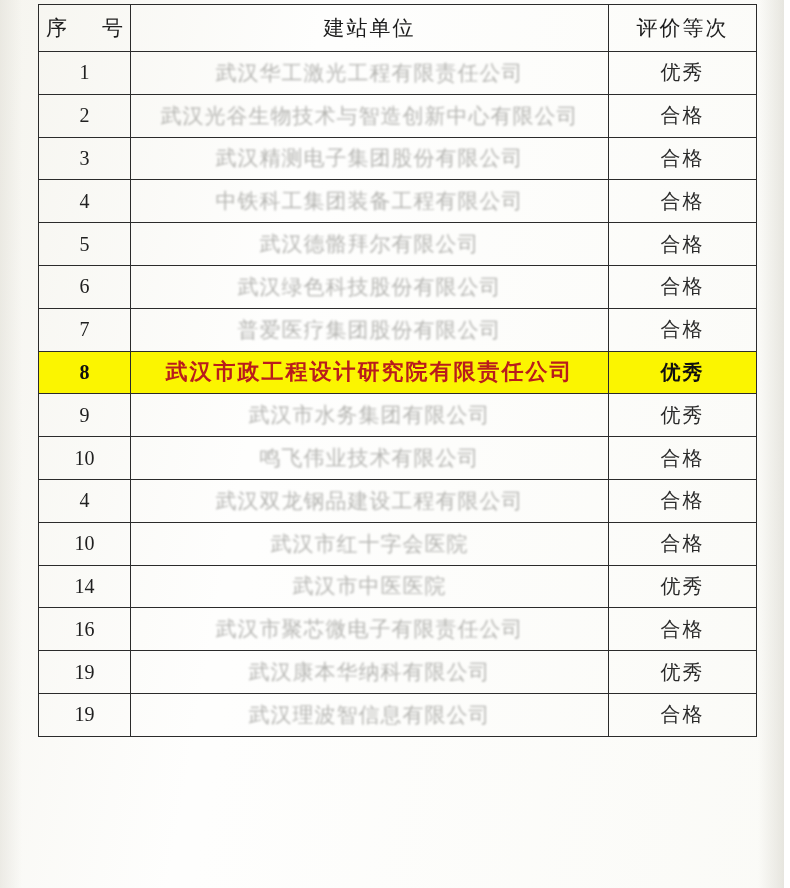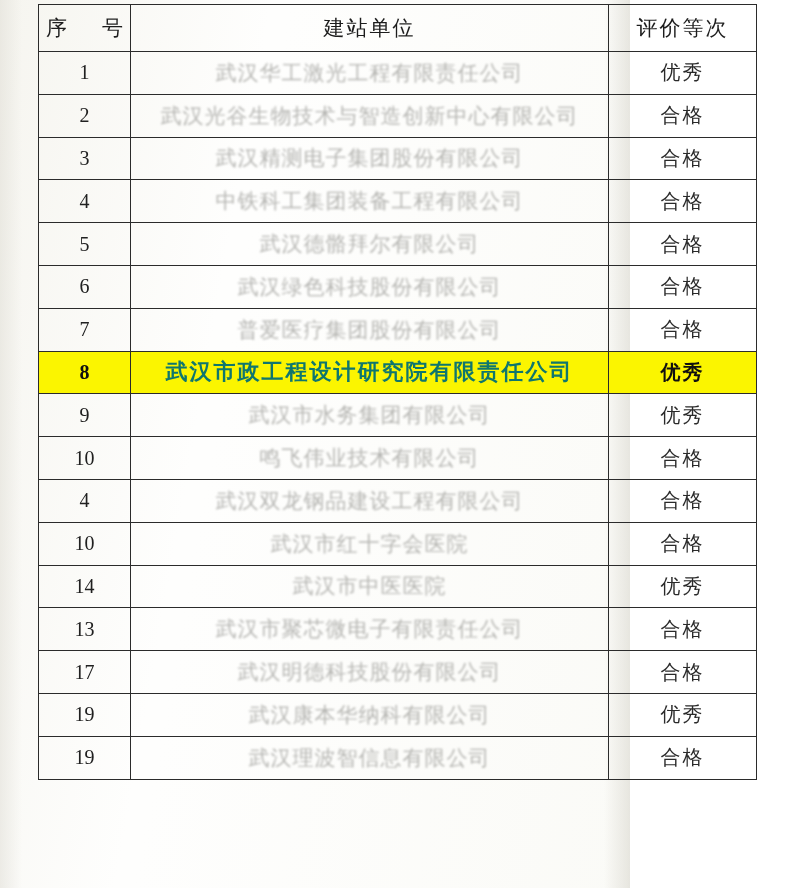--- a/index.html
+++ b/index.html
@@ -10,21 +10,21 @@
   body {
     width: 790px;
     height: 888px;
     font-family: "DejaVu Sans", "Liberation Sans", sans-serif;
     overflow: hidden;
     position: relative;
   }
   .page {
     position: absolute;
     left: 0; top: 0;
-    width: 630px;
+    width: 784px;
     height: 888px;
     background: #fdfdfb;
   }
   
   .paper-tint {
     position: absolute;
     inset: 0;
     background:
       linear-gradient(100deg, rgba(245,244,238,0.9) 0%, rgba(255,255,255,0.55) 35%, rgba(250,250,246,0.85) 100%);
     pointer-events: none;
@@ -76,21 +76,21 @@
     font-size: 20px;
     color: #2a2a2a;
     letter-spacing: 2px;
   }
 
   
   tr.highlight td {
     background: #fbf500;
   }
   tr.highlight td.unit {
-    color: #0f766e;
+    color: #b91c1c;
     filter: none;
     opacity: 1;
     font-weight: bold;
     font-size: 22px;
     letter-spacing: 2px;
   }
   tr.highlight td.idx {
     color: #101010;
     font-weight: bold;
   }
@@ -196,27 +196,22 @@
           <td class="idx">10</td>
           <td class="unit">武汉市红十字会医院</td>
           <td class="grade">合格</td>
         </tr>
         <tr>
           <td class="idx">14</td>
           <td class="unit">武汉市中医医院</td>
           <td class="grade">优秀</td>
         </tr>
         <tr>
-          <td class="idx">13</td>
+          <td class="idx">16</td>
           <td class="unit">武汉市聚芯微电子有限责任公司</td>
-          <td class="grade">合格</td>
-        </tr>
-        <tr>
-          <td class="idx">17</td>
-          <td class="unit">武汉明德科技股份有限公司</td>
           <td class="grade">合格</td>
         </tr>
         <tr>
           <td class="idx">19</td>
           <td class="unit">武汉康本华纳科有限公司</td>
           <td class="grade">优秀</td>
         </tr>
         <tr>
           <td class="idx">19</td>
           <td class="unit">武汉理波智信息有限公司</td>

